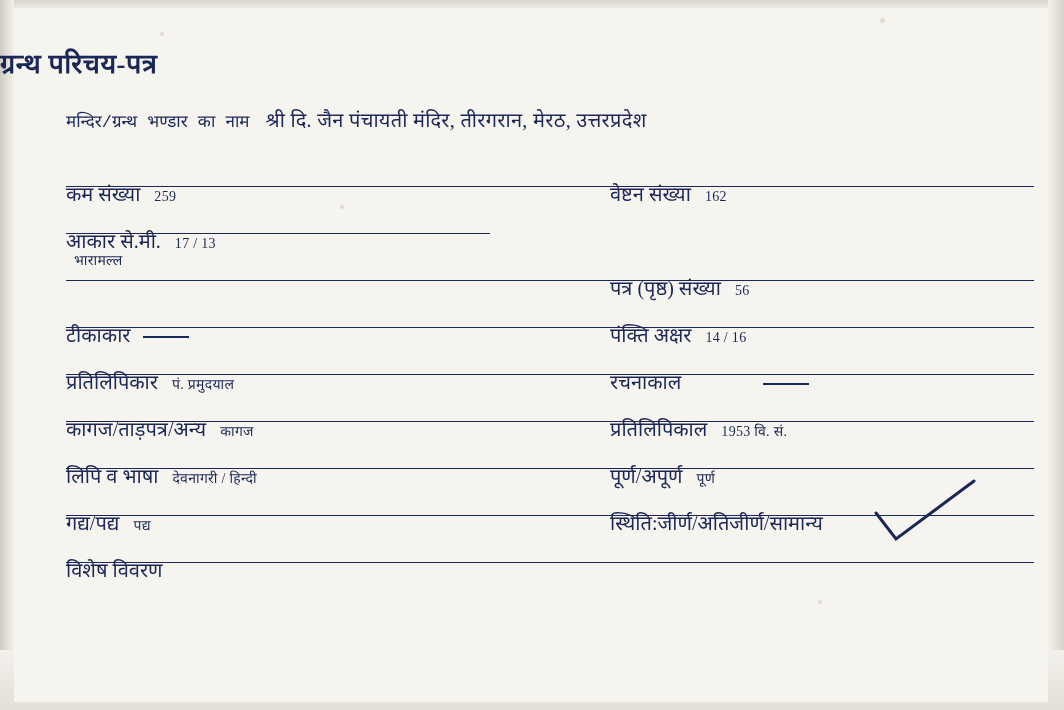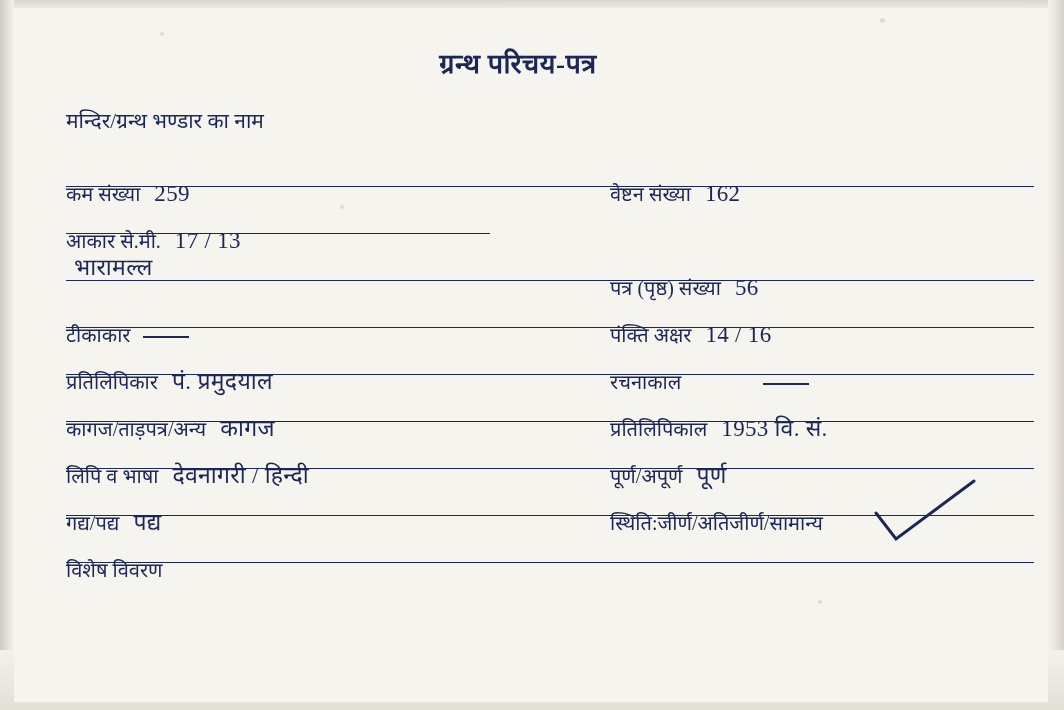--- a/index.html
+++ b/index.html
@@ -42,41 +42,41 @@
     left: 14px; top: 8px;
     width: 1034px; height: 694px;
     background: #f6f4ef;
   }
 
   .title {
     position: absolute;
     top: 44px;
     left: 0;
     width: 1036px;
-    text-align: center;
+    text-align: left;
     font-size: 27px;
     letter-spacing: 0.5px;
     color: #1b2757;
     font-family: "Liberation Serif", serif;
     font-weight: 600;
   }
 
   .temple-row {
     position: absolute;
     top: 106px;
     left: 66px;
     width: 980px;
     display: flex;
     align-items: baseline;
     gap: 16px;
   }
   .temple-label {
-    font-size: 21px;
-    color: #1b2757;
-    font-family: Liberation Serif, serif;
+    font-size: 17px;
+    color: #1b2757;
+    font-family: Liberation Mono, monospace;
     white-space: nowrap;
   }
   .temple-value {
     font-size: 20px;
     color: #1b2757;
     font-family: "Liberation Serif", serif;
     white-space: nowrap;
     letter-spacing: 0.3px;
   }
 
@@ -108,21 +108,21 @@
     font-size: 20px;
     color: #1b2757;
     font-family: "Liberation Serif", serif;
     white-space: nowrap;
     padding-right: 6px;
     z-index: 2;
     background: transparent;
     margin-top: 24px;
   }
   .val {
-    font-size: 23px;
+    font-size: 14px;
     color: #1b2757;
     font-family: "Liberation Serif", serif;
     white-space: nowrap;
     padding: 0 8px;
     z-index: 2;
     letter-spacing: 0.3px;
     text-align: right;
   }
   .rule {
     position: absolute;
@@ -173,20 +173,21 @@
 
   <div class="speck" style="left:160px; top:32px; width:4px; height:4px;"></div>
   <div class="speck" style="left:880px; top:18px; width:5px; height:5px;"></div>
   <div class="speck" style="left:340px; top:205px; width:4px; height:4px;"></div>
   <div class="speck" style="left:818px; top:600px; width:4px; height:4px;"></div>
 
   <div class="title">ग्रन्थ परिचय-पत्र</div>
 
   <div class="temple-row">
     <span class="temple-label">मन्दिर/ग्रन्थ भण्डार का नाम</span>
+    <span class="temple-value">श्री दि. जैन पंचायती मंदिर, तीरगरान, मेरठ, उत्तरप्रदेश</span>
   </div>
 
   <div class="rows">
 
     <div class="row">
       <div class="cell left">
         <span class="lbl">कम संख्या</span>
         <span class="val">259</span>
         <span class="rule"></span>
       </div>

